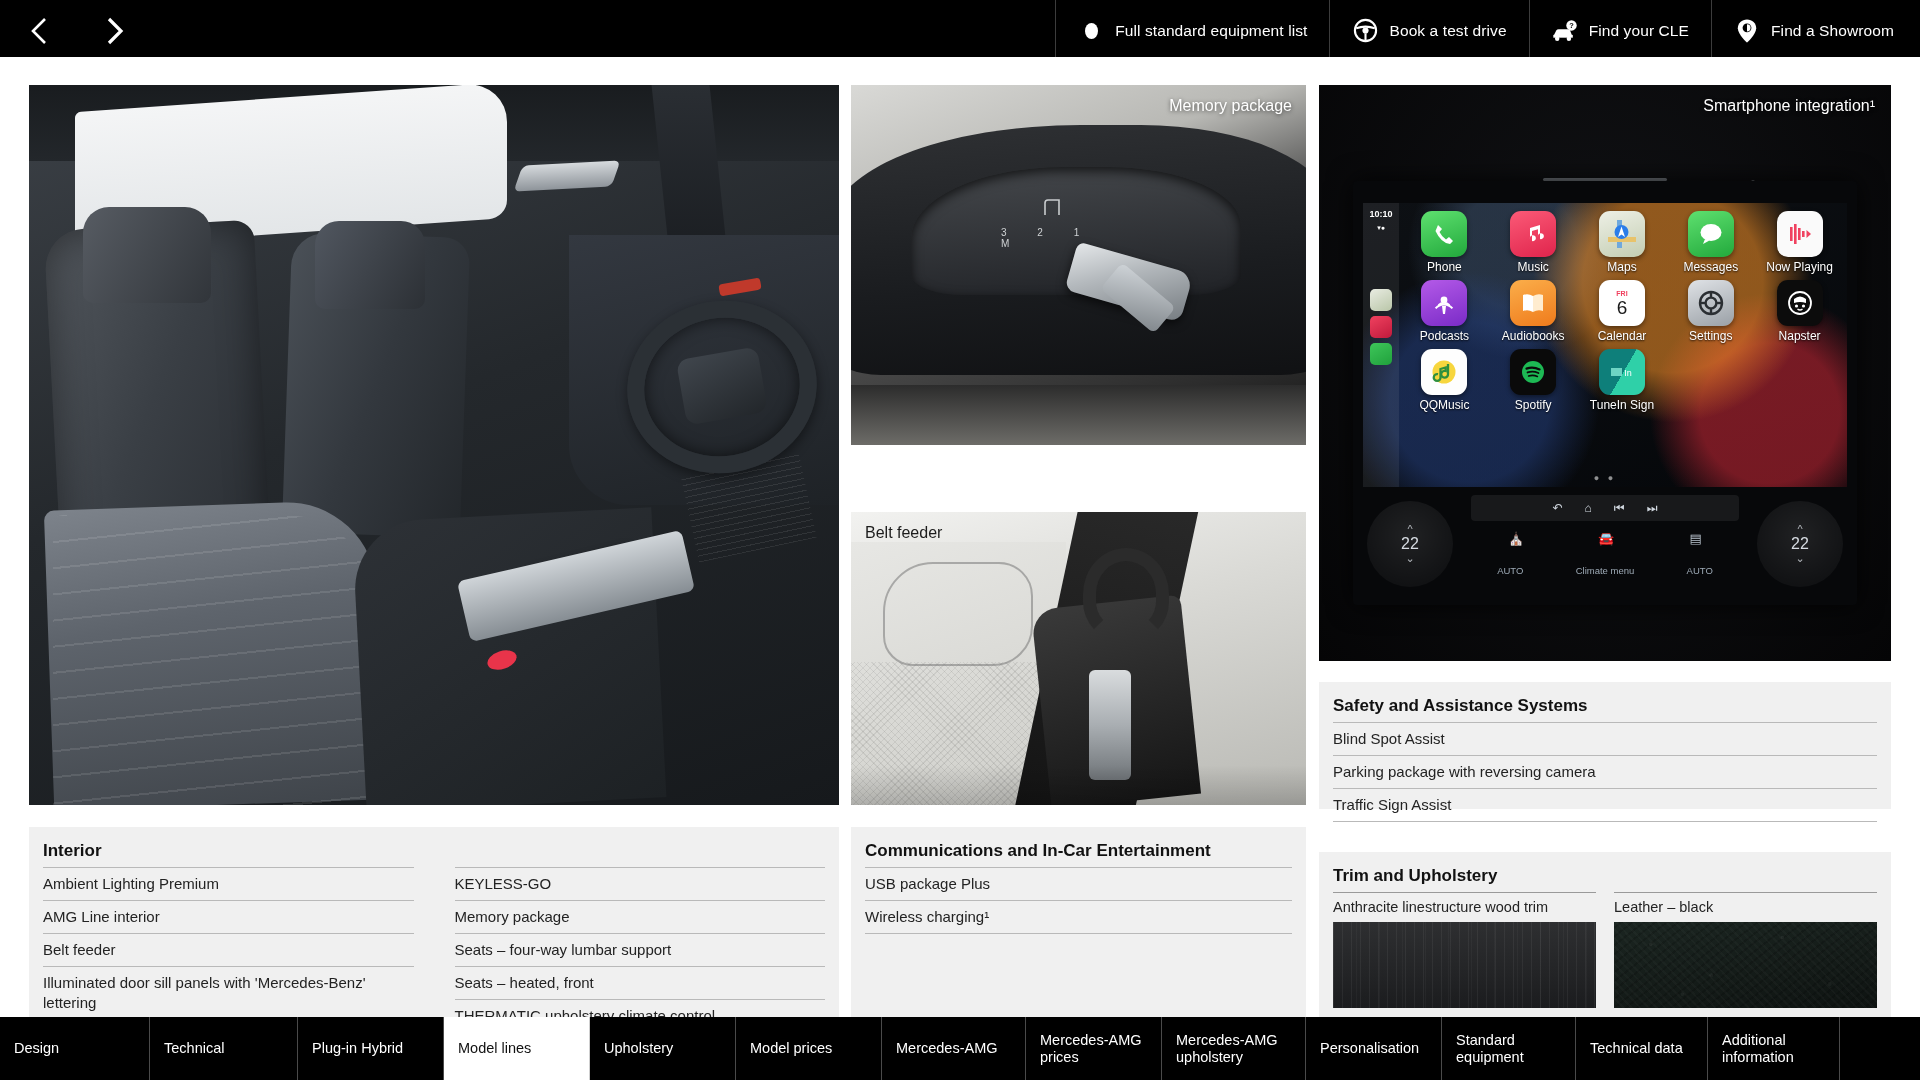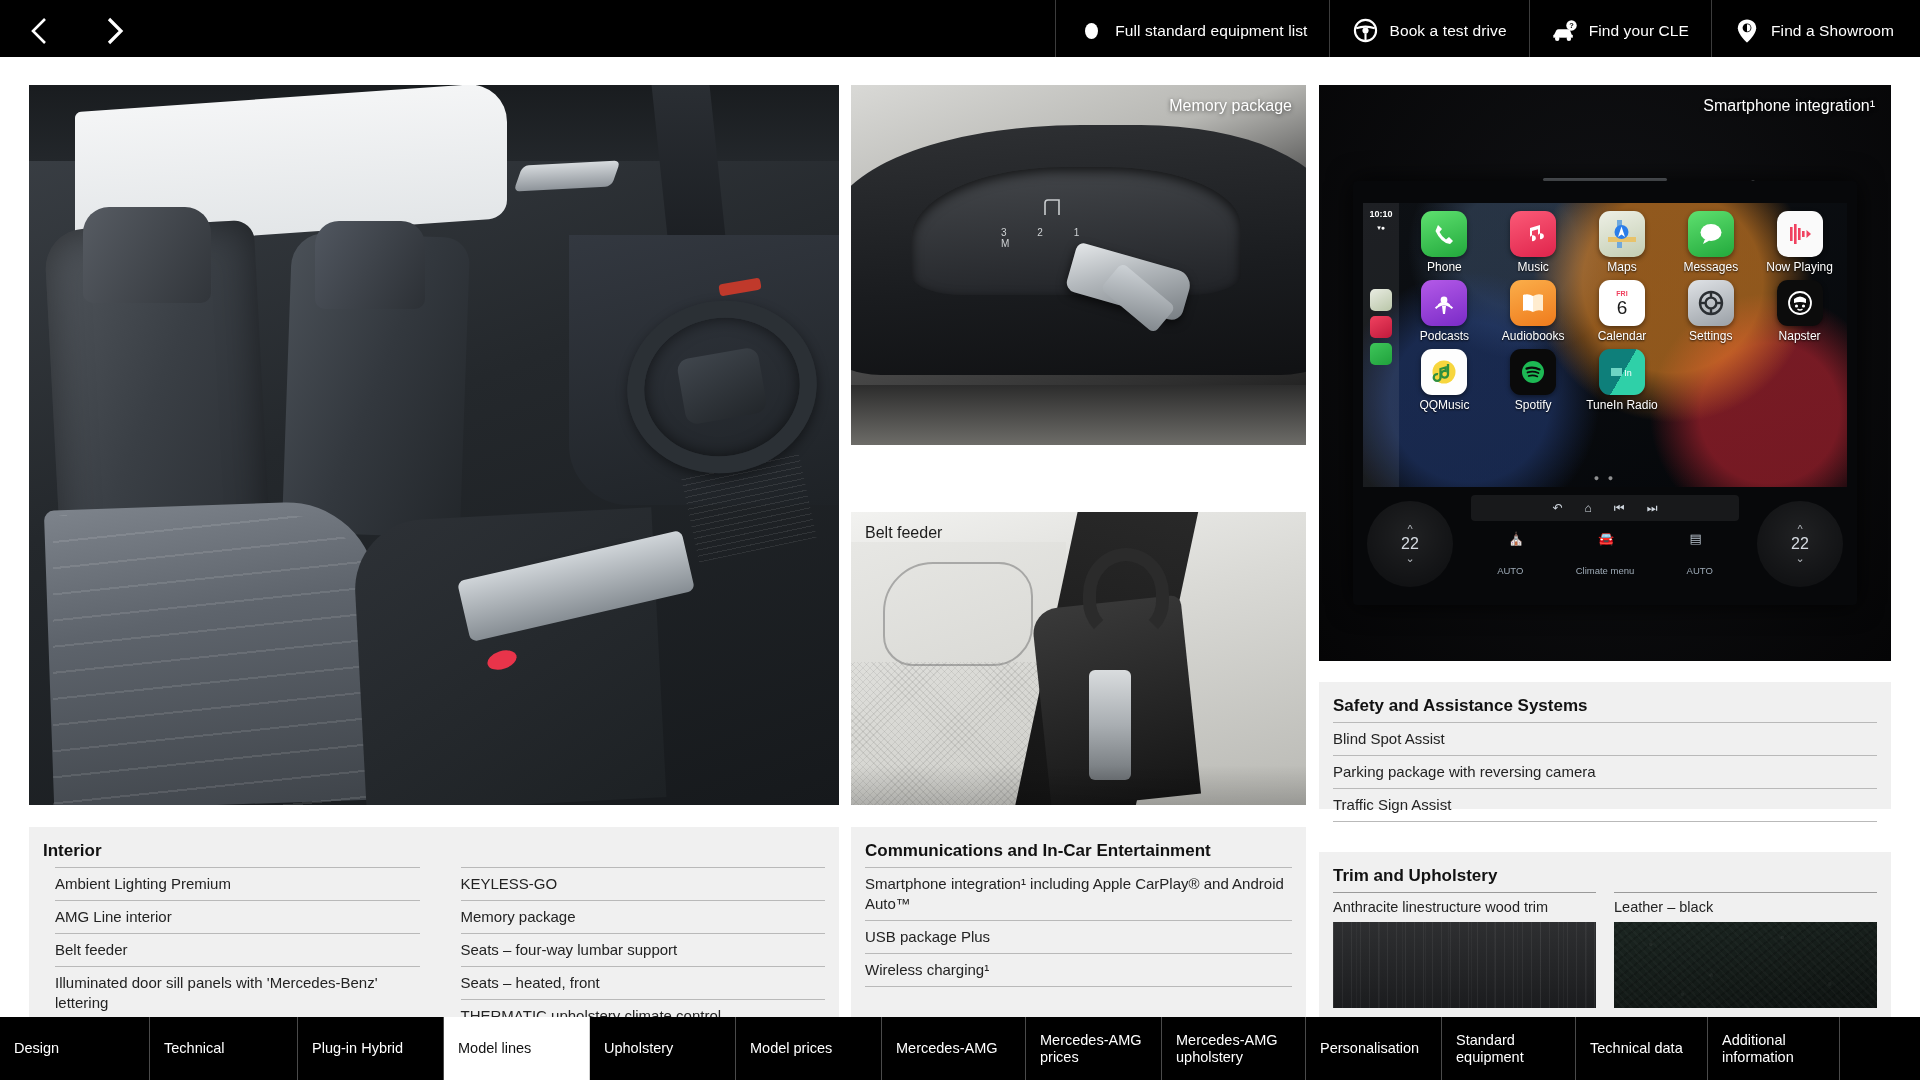--- a/index.html
+++ b/index.html
@@ -76,21 +76,21 @@
   .panel { position: absolute; background: #f0f0f0; }
   .panel-interior { left: 29px;   top: 770px; width: 810px;  height: 220px; }
   .panel-comms    { left: 851px;  top: 770px; width: 455px;  height: 220px; }
   .panel-safety   { left: 1319px; top: 625px; width: 572px;  height: 127px; }
   .panel-trim     { left: 1319px; top: 795px; width: 572px;  height: 195px; }
 
   .panel-title {
     font-size: 17px; font-weight: bold; color: #111;
     padding: 14px 0 6px 0;
   }
-  .spec-cols { display: flex; gap: 41px; margin-left: 12px; }
+  .spec-cols { display: flex; gap: 41px; }
   .spec-col { flex: 1 1 0; min-width: 0; }
   .spec-list { list-style: none; }
   .spec-list li {
     border-top: 1px solid #b9b9b9;
     font-size: 15px; color: #232323; line-height: 20px;
     padding: 6px 2px 6px 0;
   }
   .spec-list li:last-child { border-bottom: 1px solid #b9b9b9; }
   .spec-head-rule { border-top: 1px solid #7a7a7a; }
 
@@ -638,21 +638,21 @@
           </span>
           <span class="nm">Spotify</span>
         </div>
         <div class="mx-app">
           <span class="ic" style="background:linear-gradient(120deg,#0e7f7a 0%,#0e7f7a 52%,#2fd0a8 52%,#2fd0a8 100%)">
             <svg width="26" height="16" viewBox="0 0 26 16">
               <rect x="2" y="4" width="11" height="8" fill="#7fe3d0" opacity=".85"></rect>
               <text x="19" y="12" font-size="9" font-family="Liberation Sans, sans-serif" fill="#ffffff" text-anchor="middle">In</text>
             </svg>
           </span>
-          <span class="nm">TuneIn Radio</span>
+          <span class="nm">TuneIn Sign</span>
         </div>
       </div>
 
       <div class="mx-dots">● ●</div>
     </div>
 
     <div class="ph mx-climate">
       <div class="mx-knob mx-knob-l">
         <span class="chev">^</span>
         <span>22</span>
@@ -711,21 +711,20 @@
           </ul>
         </div>
       </div>
     </div>
   </div>
 
   <div class="panel panel-comms">
     <div class="inner">
       <div class="panel-title">Communications and In-Car Entertainment</div>
       <ul class="spec-list">
-        <li class="spec-head-rule">Smartphone integration¹ including Apple CarPlay® and Android Auto™</li>
         <li>USB package Plus</li>
         <li>Wireless charging¹</li>
       </ul>
     </div>
     <div class="footnote">¹Compatible mobile phone required</div>
   </div>
 
   <div class="panel panel-safety">
     <div class="inner">
       <div class="panel-title">Safety and Assistance Systems</div>

